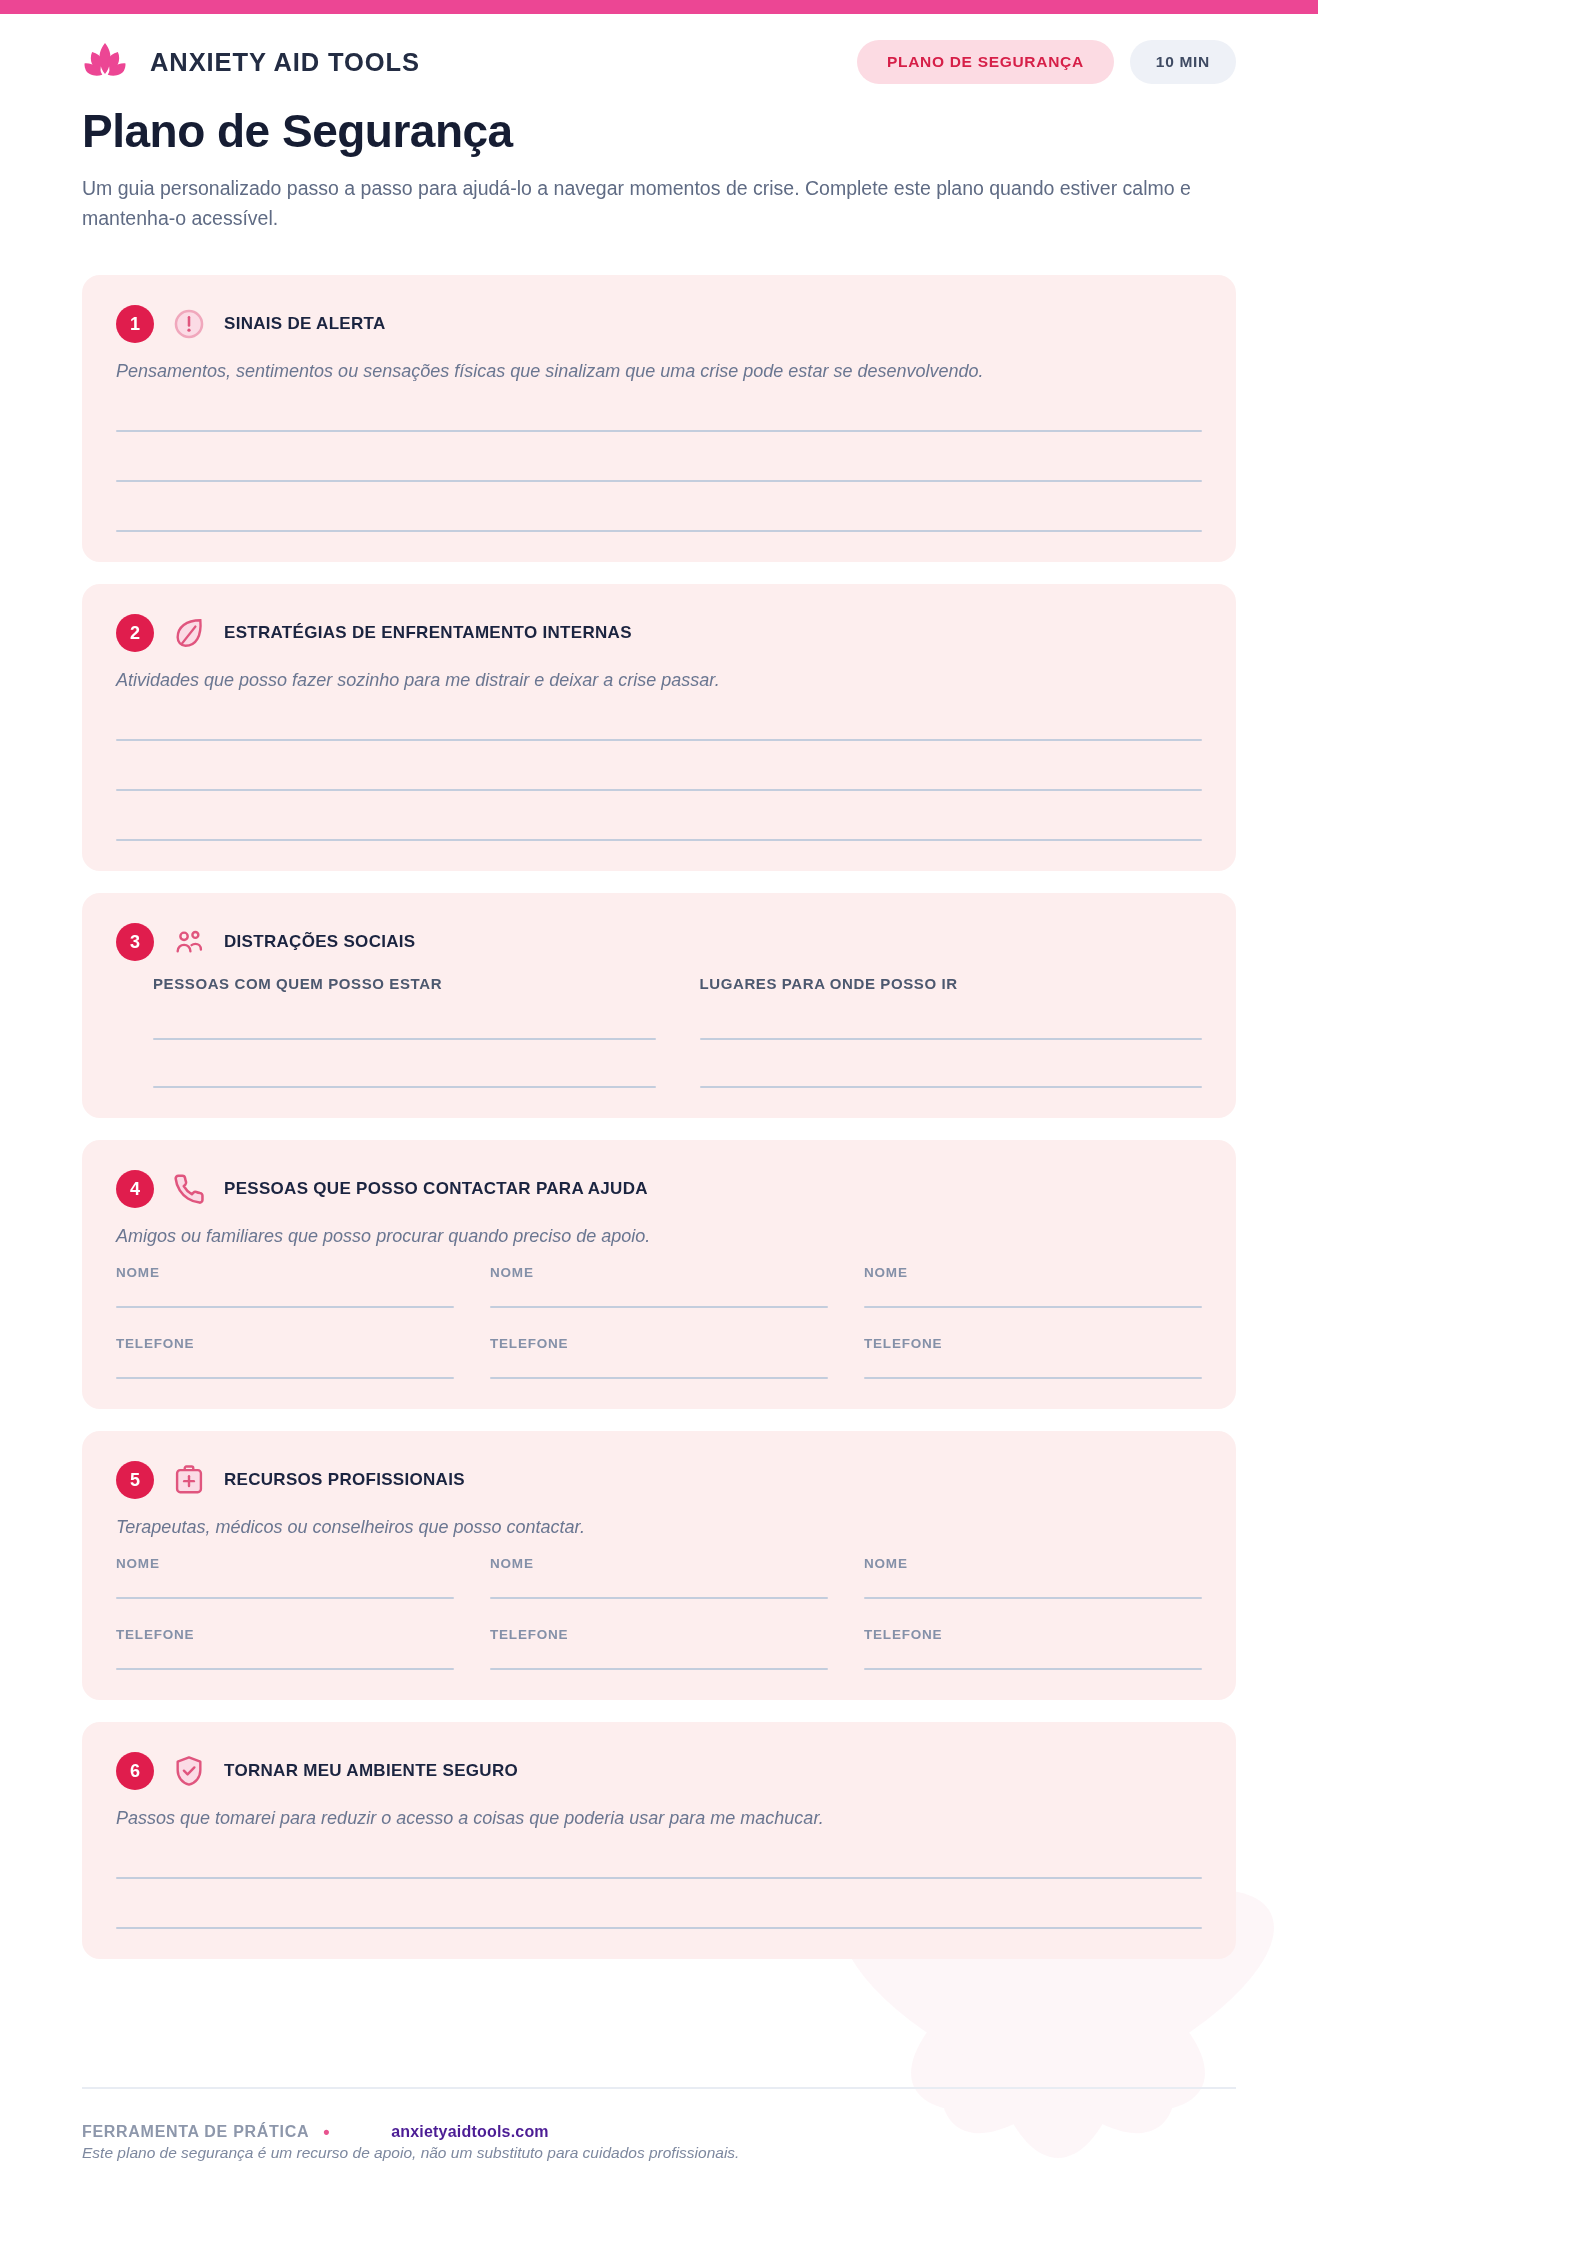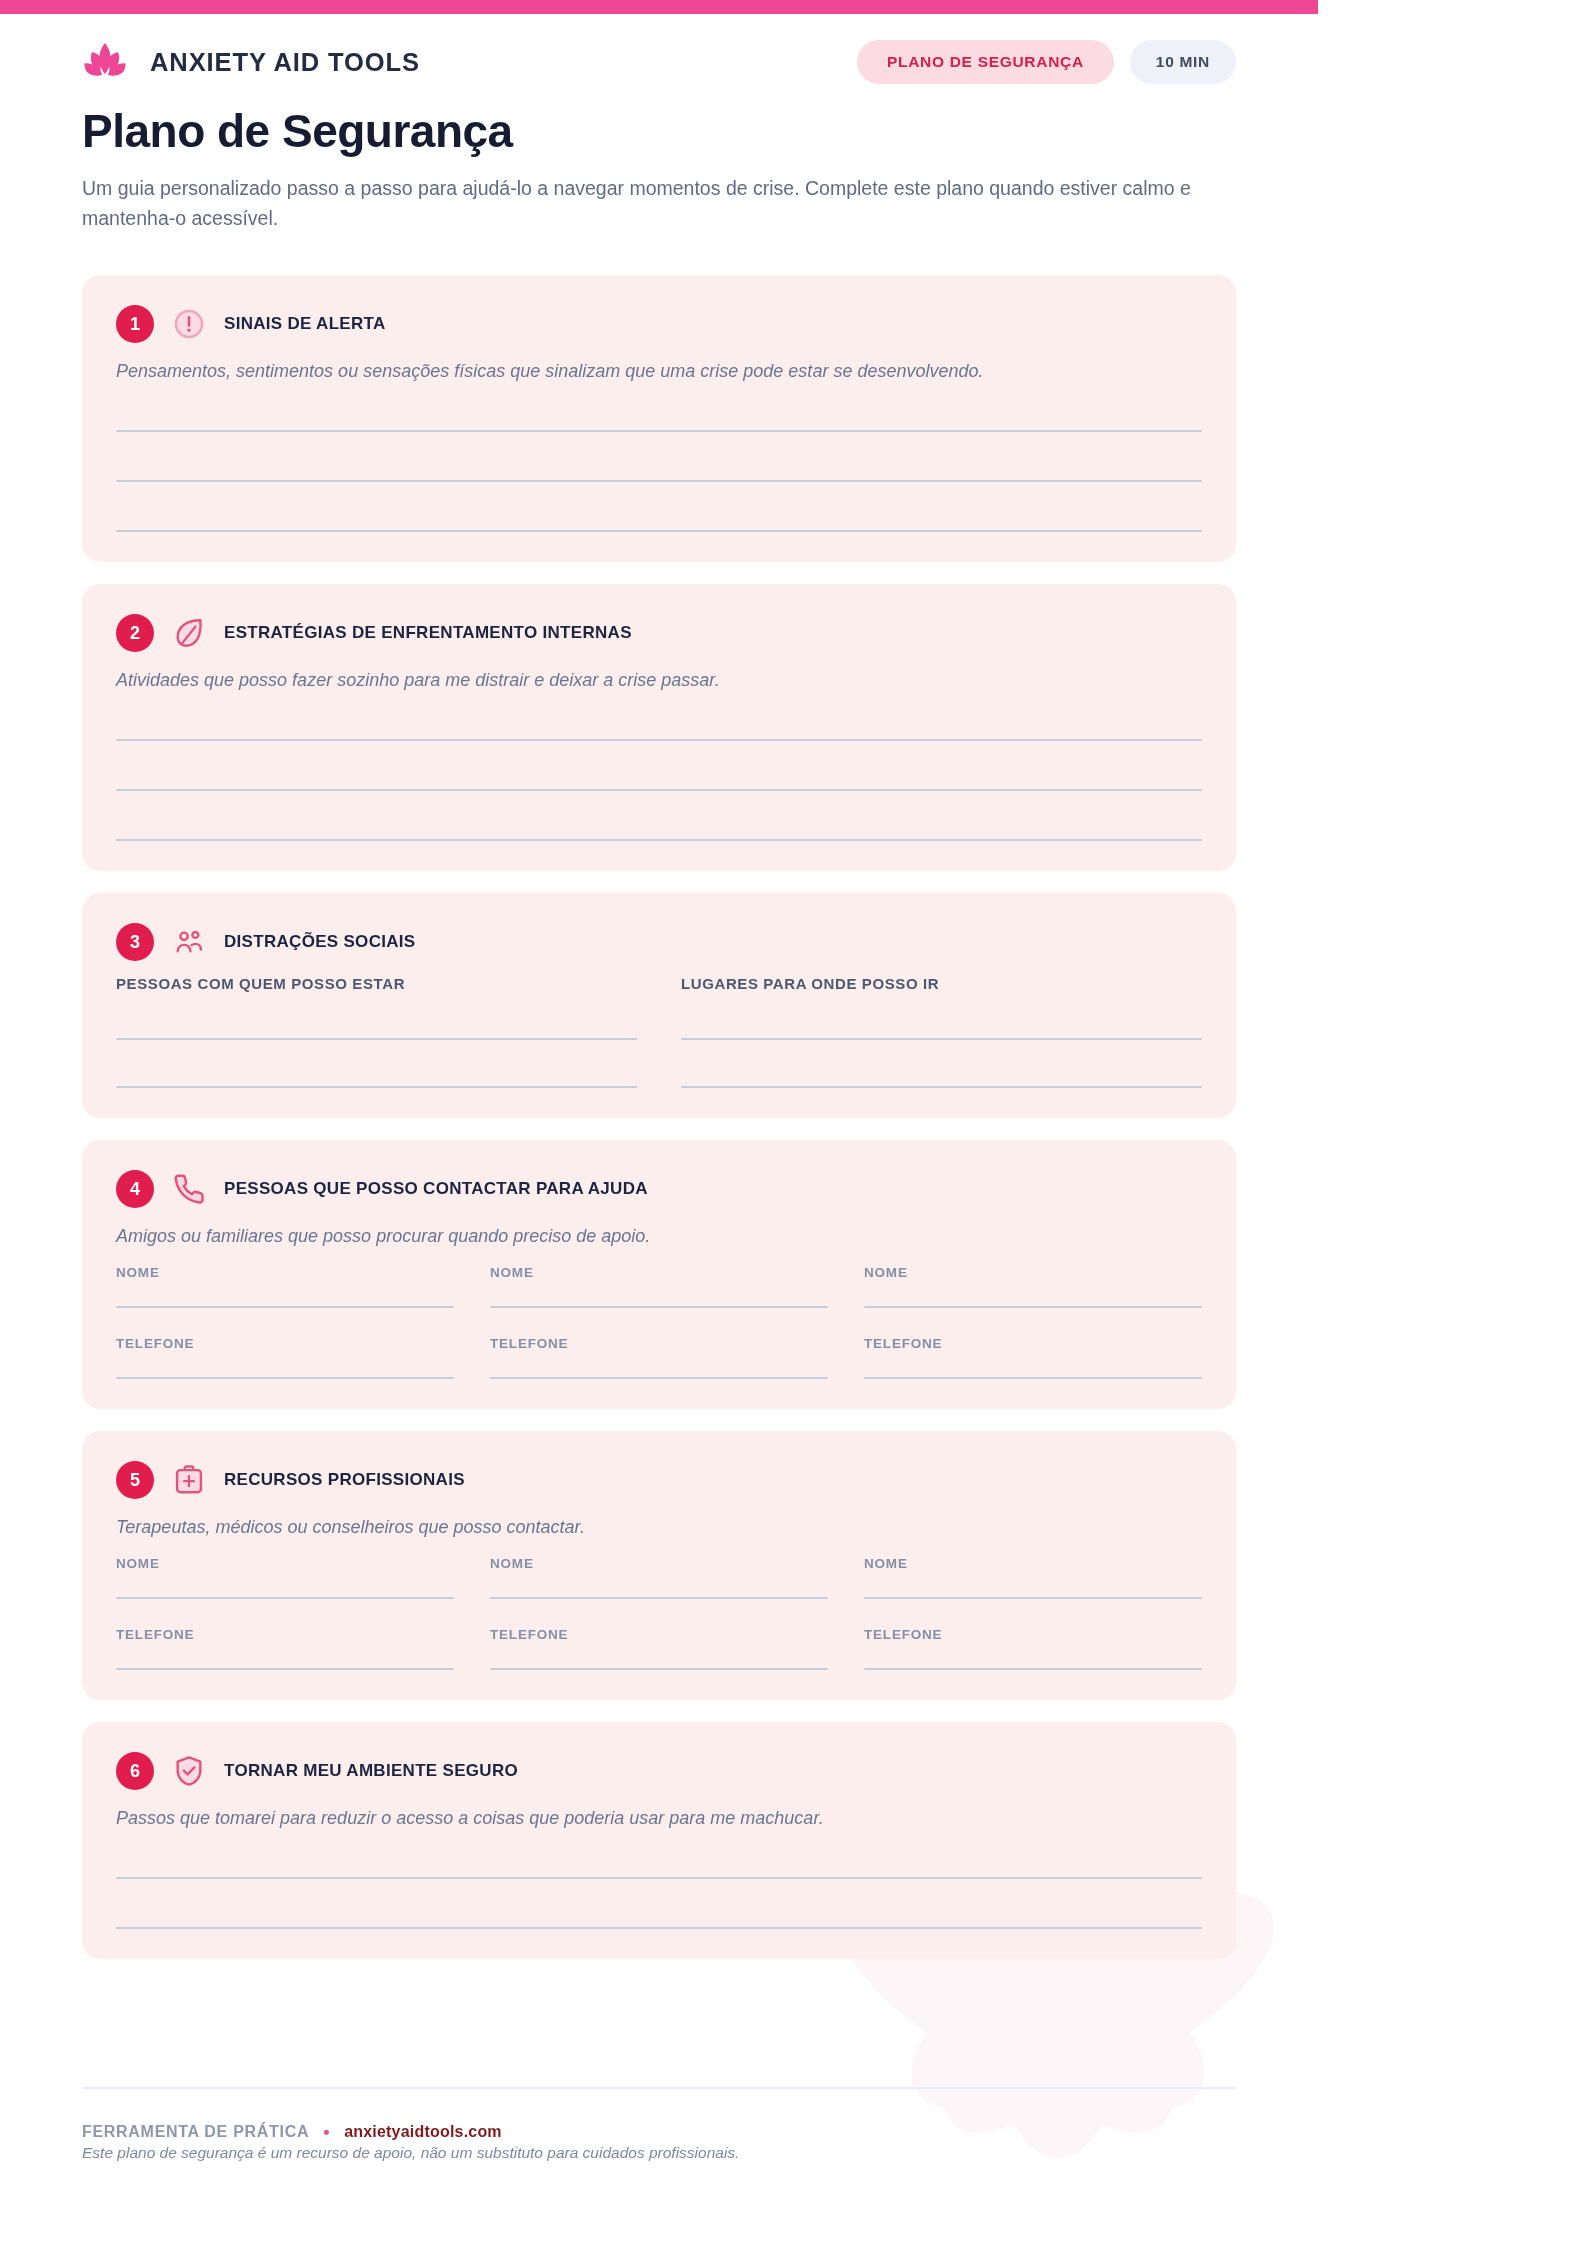--- a/index.html
+++ b/index.html
@@ -151,20 +151,21 @@
     background: #c3cddd;
     border-radius: 2px;
     margin-top: 48px;
   }
 
   
   .two-col {
     margin-top: 14px;
     display: flex;
     gap: 44px;
+    margin-left: 37px;
   }
   .col { flex: 1; }
   .col-label {
     font-size: 15px;
     font-weight: bold;
     letter-spacing: 0.6px;
     color: #4c586f;
   }
   .col .wline { margin-top: 46px; }
 
@@ -216,21 +217,22 @@
     font-size: 16px;
     font-weight: bold;
     letter-spacing: 0.7px;
     color: #8d97ab;
   }
   .footer-dot { color: #e8548f; font-size: 18px; line-height: 1; }
   .footer-site {
     font-size: 16px;
     font-weight: bold;
     letter-spacing: 0.2px;
-    color: #7f1d1d;
+    color: #4c1d95;
+    margin-left: 47px;
   }
   .footer-note {
     max-width: 700px;
     text-align: right;
     font-size: 15.5px;
     font-style: italic;
     line-height: 1.5;
     color: #7d889f;
   }
 </style>

